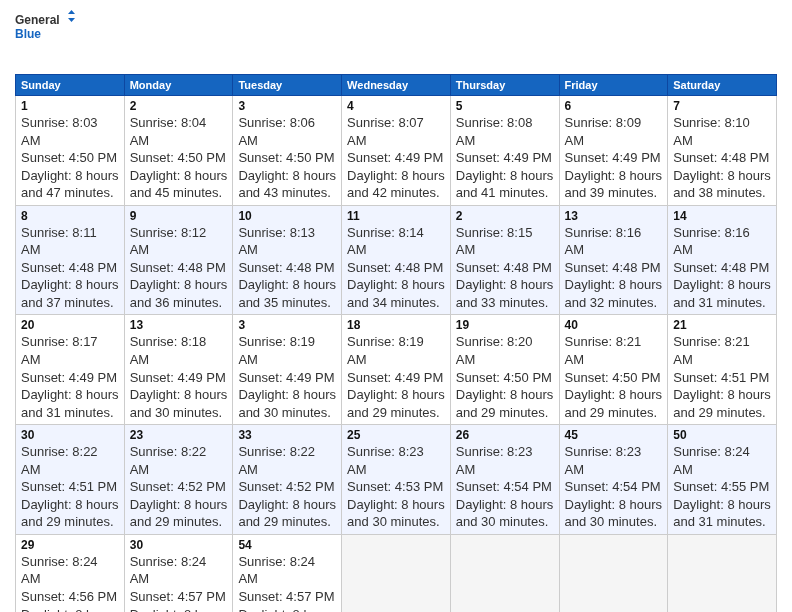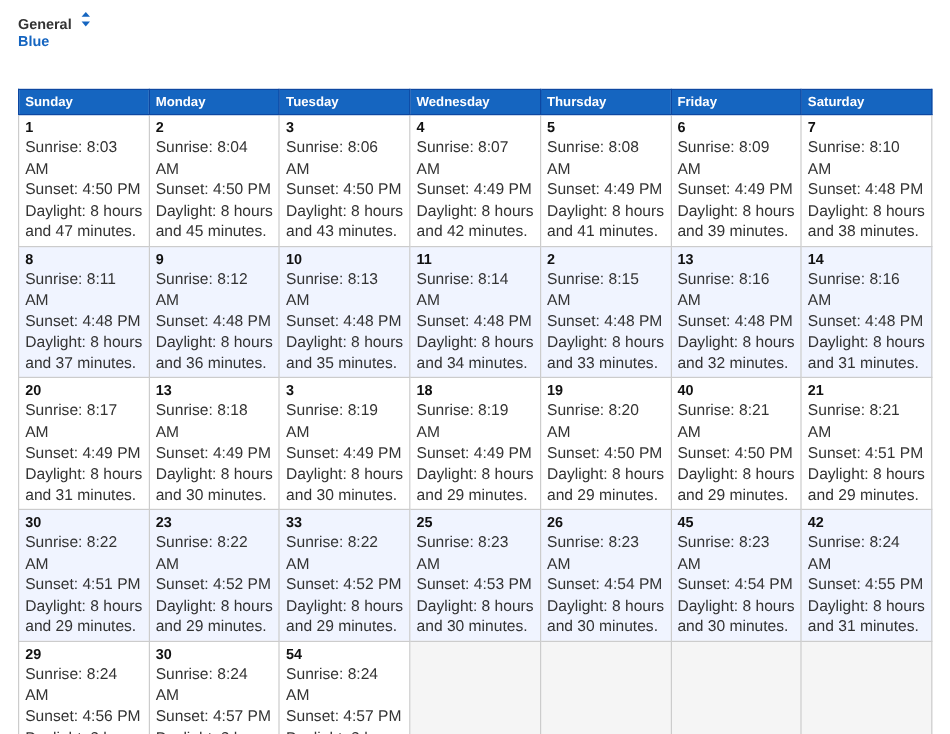--- a/index.html
+++ b/index.html
@@ -142,21 +142,21 @@
           <td><span class="day-num">40</span><span class="cell-text">Sunrise: 8:21 AM<br>Sunset: 4:50 PM<br>Daylight: 8 hours and 29 minutes.</span></td>
           <td><span class="day-num">21</span><span class="cell-text">Sunrise: 8:21 AM<br>Sunset: 4:51 PM<br>Daylight: 8 hours and 29 minutes.</span></td>
         </tr>
         <tr>
           <td><span class="day-num">30</span><span class="cell-text">Sunrise: 8:22 AM<br>Sunset: 4:51 PM<br>Daylight: 8 hours and 29 minutes.</span></td>
           <td><span class="day-num">23</span><span class="cell-text">Sunrise: 8:22 AM<br>Sunset: 4:52 PM<br>Daylight: 8 hours and 29 minutes.</span></td>
           <td><span class="day-num">33</span><span class="cell-text">Sunrise: 8:22 AM<br>Sunset: 4:52 PM<br>Daylight: 8 hours and 29 minutes.</span></td>
           <td><span class="day-num">25</span><span class="cell-text">Sunrise: 8:23 AM<br>Sunset: 4:53 PM<br>Daylight: 8 hours and 30 minutes.</span></td>
           <td><span class="day-num">26</span><span class="cell-text">Sunrise: 8:23 AM<br>Sunset: 4:54 PM<br>Daylight: 8 hours and 30 minutes.</span></td>
           <td><span class="day-num">45</span><span class="cell-text">Sunrise: 8:23 AM<br>Sunset: 4:54 PM<br>Daylight: 8 hours and 30 minutes.</span></td>
-          <td><span class="day-num">42</span><span class="cell-text">Sunrise: 8:24 AM<br>Sunset: 4:55 PM<br>Daylight: 8 hours and 31 minutes.</span></td>
+          <td><span class="day-num">50</span><span class="cell-text">Sunrise: 8:24 AM<br>Sunset: 4:55 PM<br>Daylight: 8 hours and 31 minutes.</span></td>
         </tr>
         <tr>
           <td><span class="day-num">29</span><span class="cell-text">Sunrise: 8:24 AM<br>Sunset: 4:56 PM<br>Daylight: 8 hours and 32 minutes.</span></td>
           <td><span class="day-num">30</span><span class="cell-text">Sunrise: 8:24 AM<br>Sunset: 4:57 PM<br>Daylight: 8 hours and 32 minutes.</span></td>
           <td><span class="day-num">54</span><span class="cell-text">Sunrise: 8:24 AM<br>Sunset: 4:57 PM<br>Daylight: 8 hours and 33 minutes.</span></td>
           <td class="empty"></td>
           <td class="empty"></td>
           <td class="empty"></td>
           <td class="empty"></td>
         </tr>

